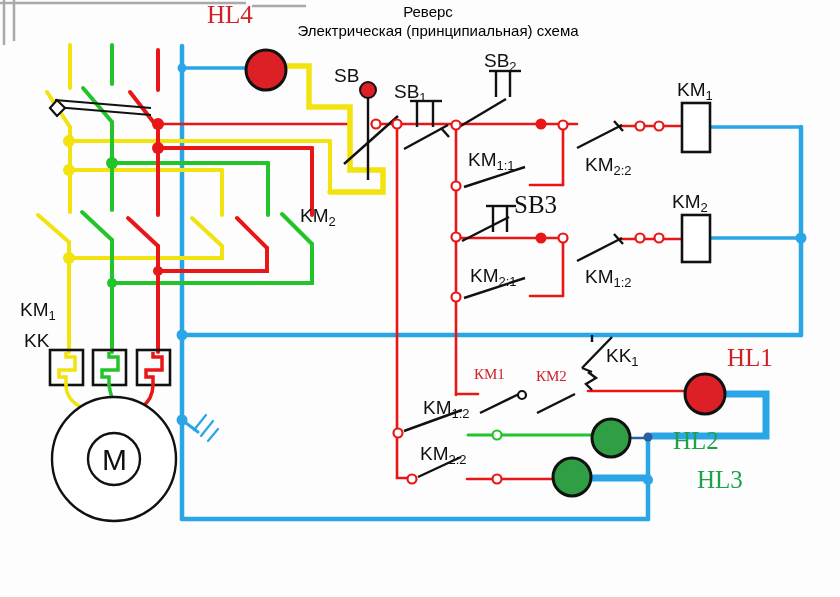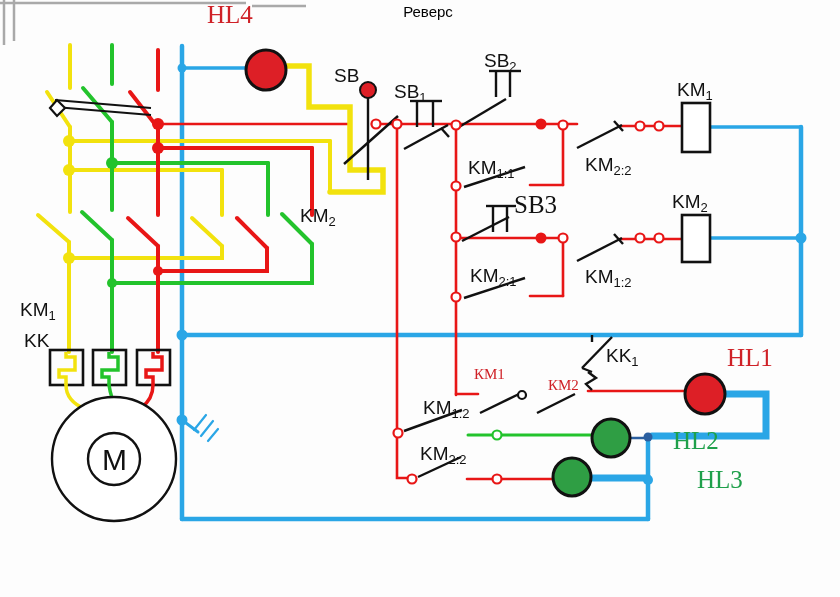--- a/index.html
+++ b/index.html
@@ -241,20 +241,21 @@
         <circle cx="398" cy="433" r="4.5"></circle>
           <circle cx="412" cy="479" r="4.5"></circle>
         <circle cx="497" cy="479" r="4.5"></circle>
       </g>
       <circle cx="497" cy="435" r="4.5" stroke="#23c32c"></circle>
       <circle cx="522" cy="395" r="4" stroke="#111"></circle>
     </g>
   </svg>
 
   <div class="title" style="left:428px;top:3px;">Реверс</div>
+  <div class="title" style="left:438px;top:22px;">Электрическая (принципиальная) схема</div>
 
   <div class="lbl serif red big" style="left:207px;top:2px;">HL4</div>
 
   <div class="lbl" style="left:334px;top:66px;">
     <span>SB</span></div>
 
   <div class="lbl" style="left:394px;top:82px;">
     <span>SB</span><sub>1</sub></div>
 
   <div class="lbl" style="left:484px;top:51px;">
@@ -264,21 +265,21 @@
 
   <div class="lbl" style="left:677px;top:80px;">
     <span>KM</span><sub>1</sub></div>
 
   <div class="lbl" style="left:672px;top:192px;">
     <span>KM</span><sub>2</sub></div>
 
   <div class="lbl" style="left:585px;top:155px;">
     <span>KM</span><sub>2:2</sub></div>
 
-  <div class="lbl" style="left:468px;top:158px;">
+  <div class="lbl" style="left:468px;top:150px;">
     <span>KM</span><sub>1:1</sub></div>
 
   <div class="lbl" style="left:585px;top:267px;">
     <span>KM</span><sub>1:2</sub></div>
 
   <div class="lbl" style="left:470px;top:266px;">
     <span>KM</span><sub>2:1</sub></div>
 
   <div class="lbl" style="left:300px;top:206px;">
     <span>KM</span><sub>2</sub></div>
@@ -286,21 +287,21 @@
   <div class="lbl" style="left:20px;top:300px;">
     <span>KM</span><sub>1</sub></div>
 
   <div class="lbl" style="left:24px;top:331px;">
     <span>KK</span></div>
 
   <div class="lbl" style="left:606px;top:346px;">
     <span>KK</span><sub>1</sub></div>
 
   <div class="lbl serif red small" style="left:474px;top:367px;">КМ1</div>
-  <div class="lbl serif red small" style="left:536px;top:378px;margin-left:12px;">КМ2</div>
+  <div class="lbl serif red small" style="left:536px;top:369px;">КМ2</div>
 
   <div class="lbl" style="left:423px;top:398px;">
     <span>KM</span><sub>1:2</sub></div>
 
   <div class="lbl" style="left:420px;top:444px;">
     <span>KM</span><sub>2:2</sub></div>
 
   <div class="lbl serif red big" style="left:727px;top:345px;">HL1</div>
   <div class="lbl serif green big" style="left:673px;top:428px;">HL2</div>
   <div class="lbl serif green big" style="left:673px;top:467px;margin-left:24px;">HL3</div>

